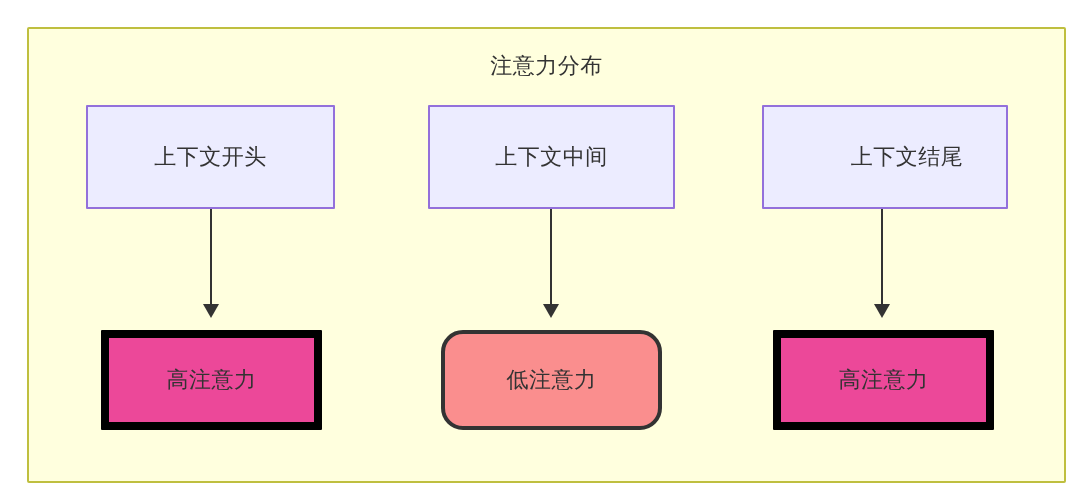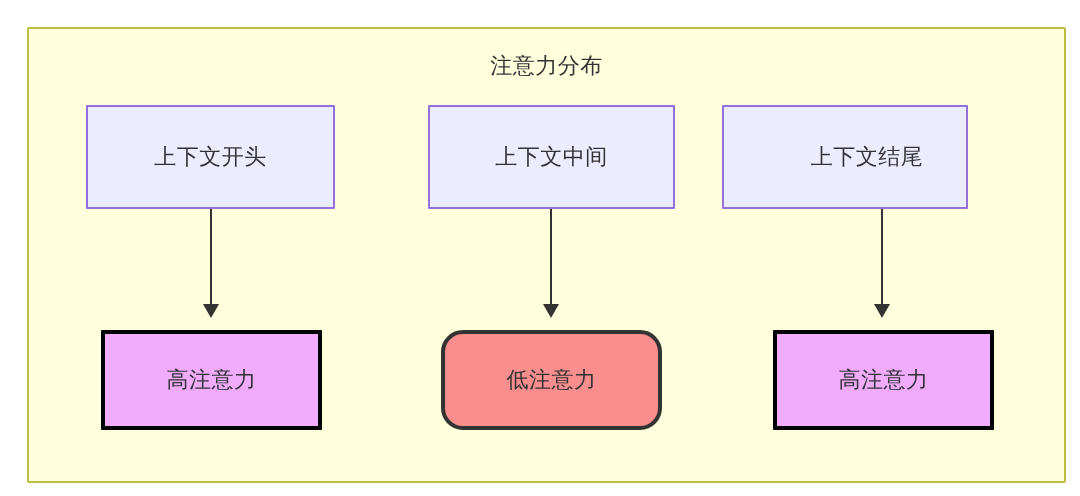--- a/index.html
+++ b/index.html
@@ -63,34 +63,34 @@
     border-radius: 1px;
     margin-top: 12px;
   }
 
   .node.context {
     background: #ececff;
     border: 2px solid #9370db;
   }
 
   .node.high {
-    background: #f0abfc;
-    border: 4px solid #000000;
+    background: #ec4899;
+    border: 8px solid #000000;
     text-align: center;
   }
 
   .node.low {
     background: #fa8e8e;
     border: 4px solid #333333;
   }
 
   
   #node-ctx-start  { left: 86px;  top: 93px;  width: 249px; height: 104px; }
   #node-ctx-mid    { left: 428px; top: 93px;  width: 247px; height: 104px; }
-  #node-ctx-end    { left: 722px; top: 93px;  width: 246px; height: 104px; padding-left: 44px; }
+  #node-ctx-end    { left: 762px; top: 93px;  width: 246px; height: 104px; padding-left: 44px; }
 
   #node-attn-start { left: 101px; top: 318px; width: 221px; height: 100px; }
   #node-attn-mid   { left: 441px; top: 318px; width: 221px; height: 100px; border-radius: 22px; }
   #node-attn-end   { left: 773px; top: 318px; width: 221px; height: 100px; }
 
   
   #edges {
     position: absolute;
     left: 0;
     top: 0;

